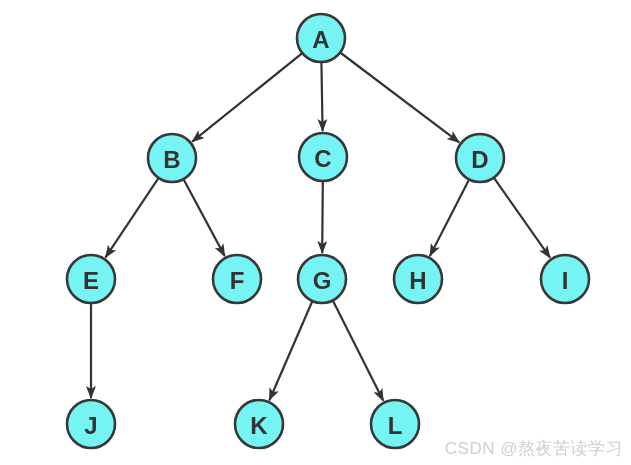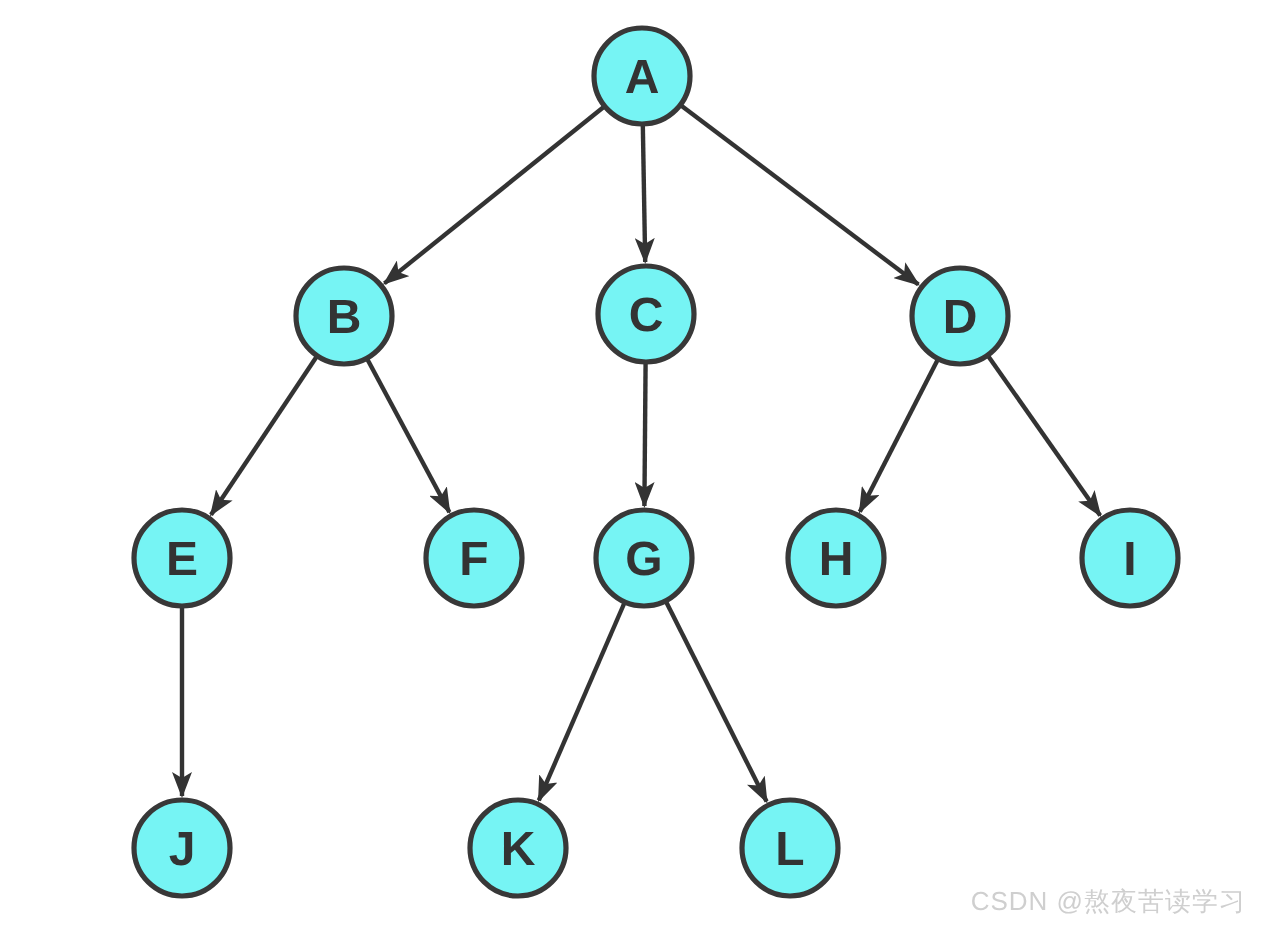--- a/index.html
+++ b/index.html
@@ -23,21 +23,21 @@
   }
   .node-label {
     font-family: "Liberation Sans", "DejaVu Sans", sans-serif;
     font-weight: bold;
     font-size: 24px;
   }
   .watermark {
     position: absolute;
     right: 8px;
     bottom: 5px;
-    font-size: 13px;
+    font-size: 17px;
     color: #cfcfcf;
     letter-spacing: 0.5px;
     user-select: none;
     white-space: nowrap;
   }
 </style>
 </head>
 <body>
 
 <div class="canvas">

